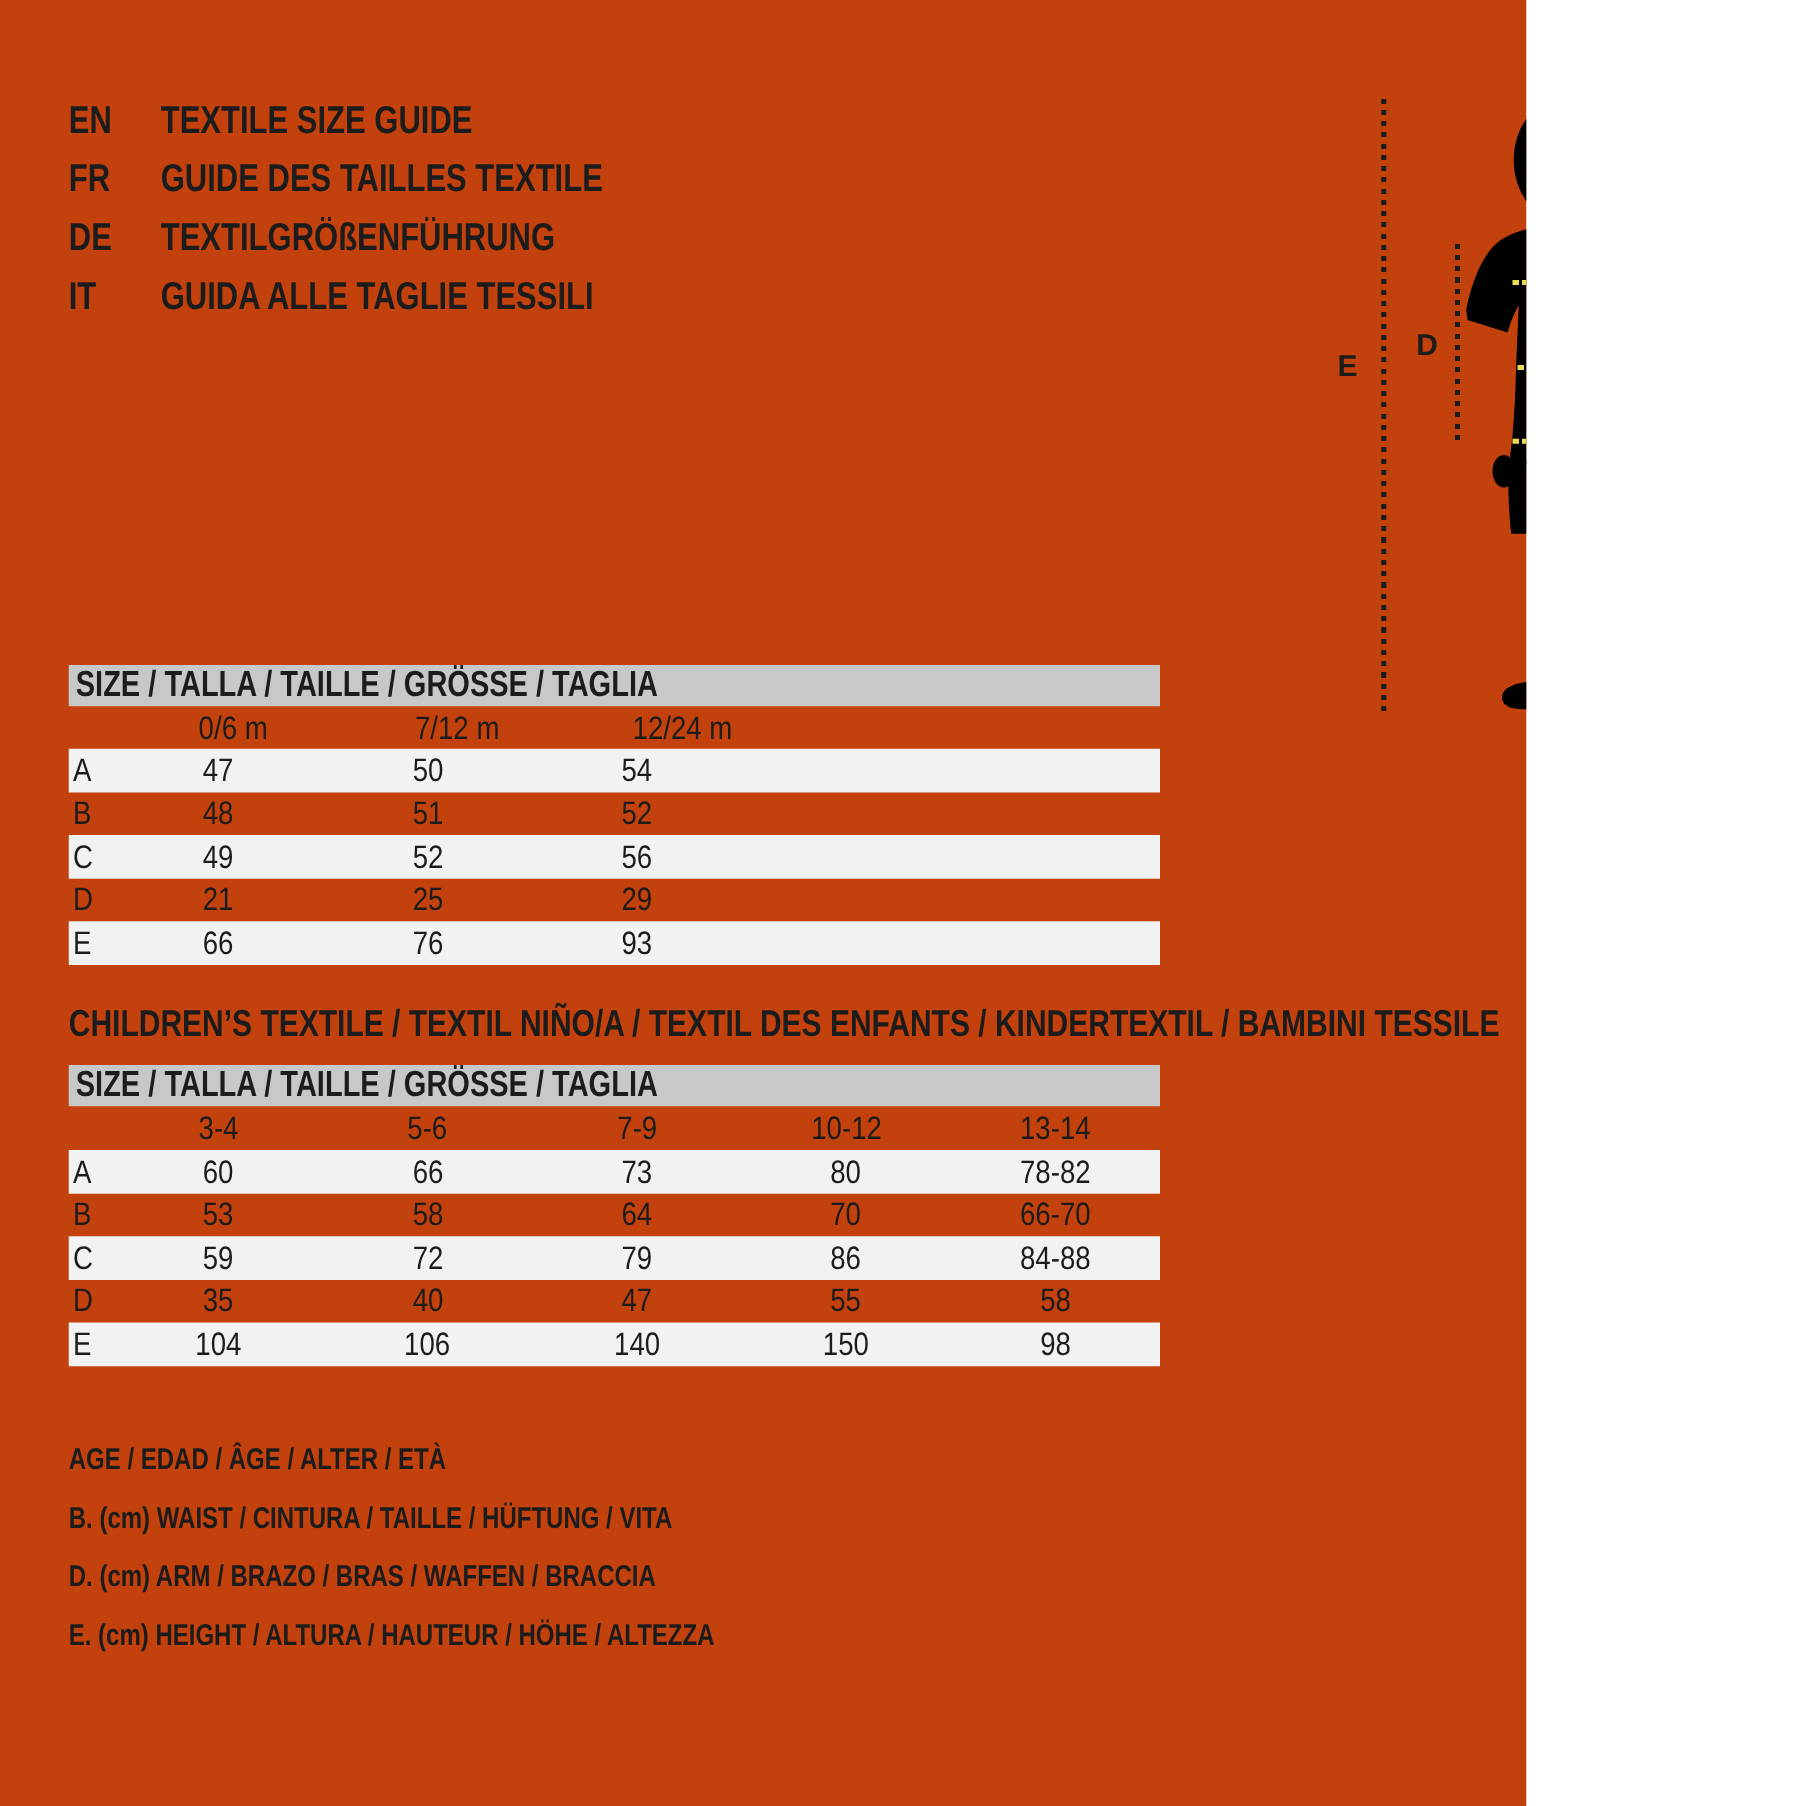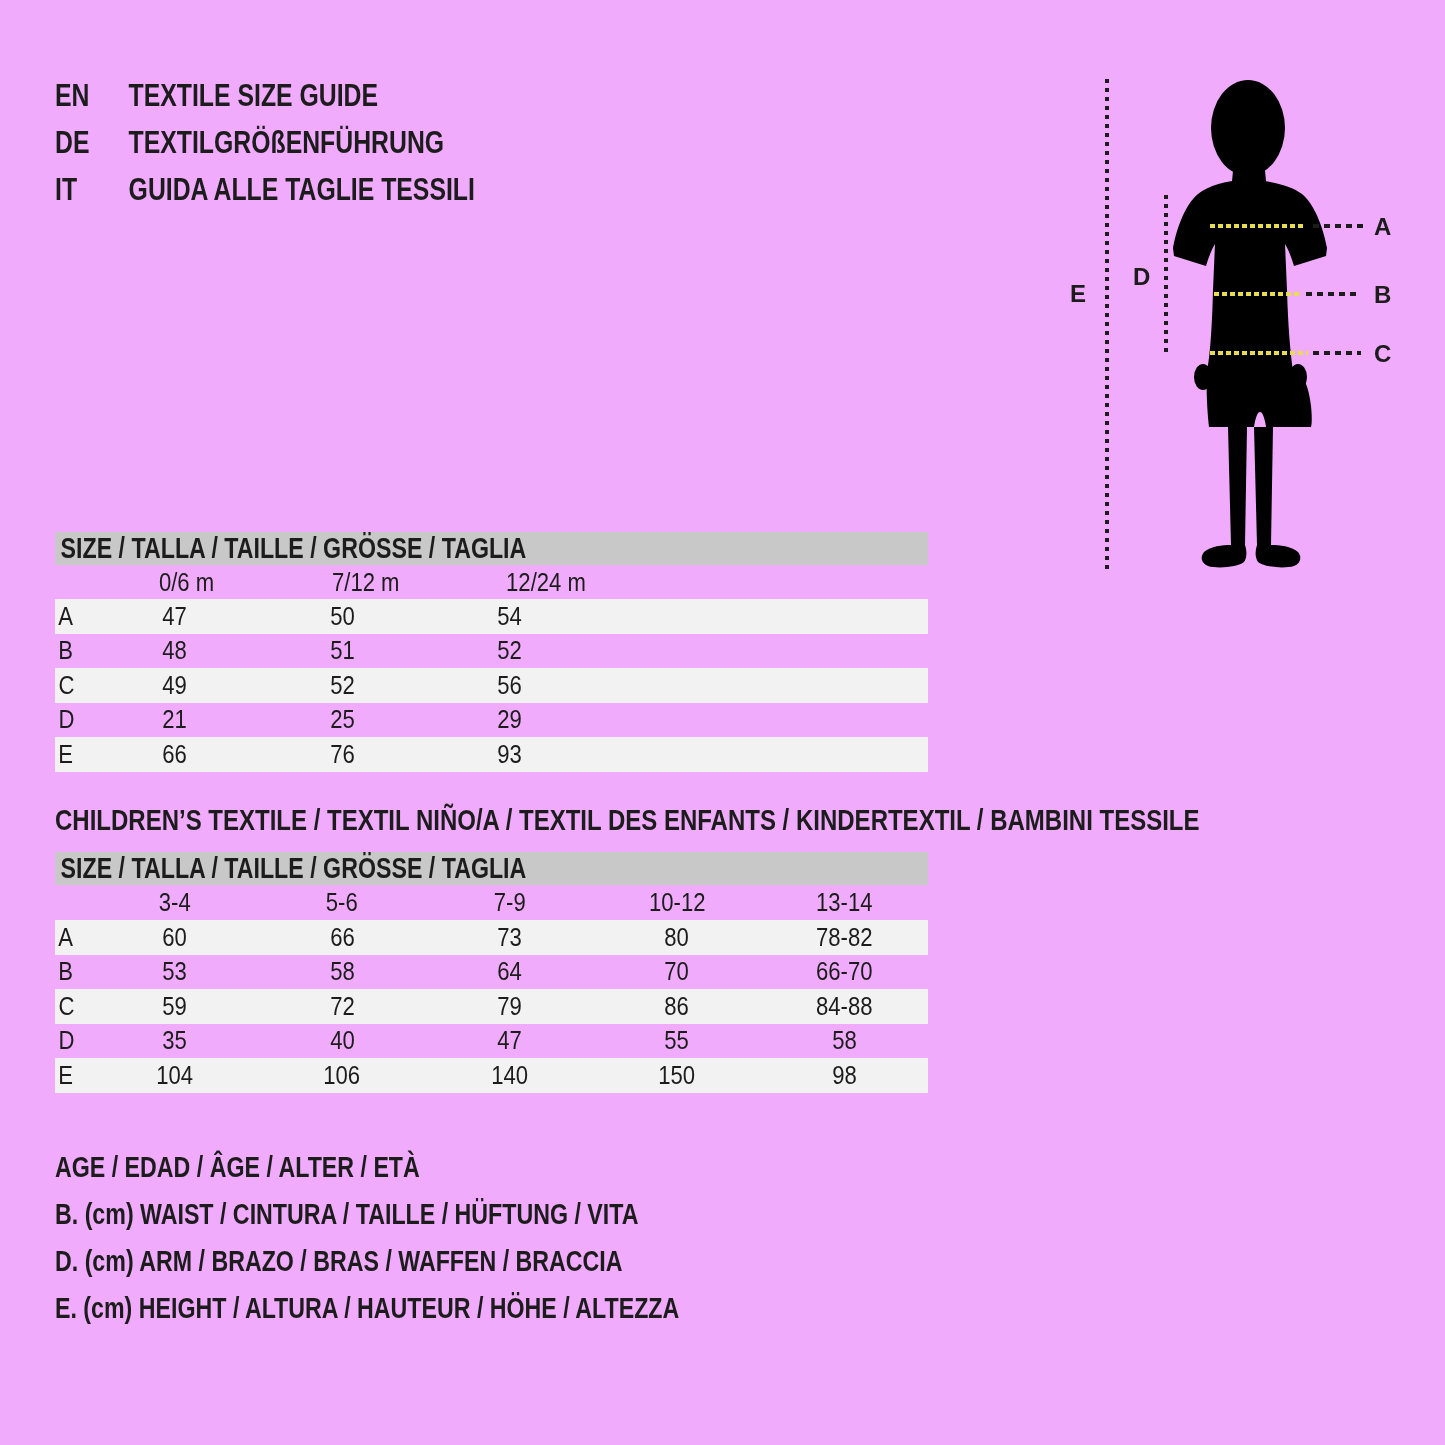--- a/index.html
+++ b/index.html
@@ -4,21 +4,21 @@
 <style>
   :root{
     --ink:#1c1c1c;
     --bar:#c8c8c8;
     --stripe:#f2f2f2;
     --yellow:#e8dc52;
     --sil:#000000;
   }
   html,body{margin:0;padding:0;background:#fff;}
   .canvas{
-    position:relative;width:1445px;height:1445px;background:#f0abfc;overflow:hidden;
+    position:relative;width:1221px;height:1445px;background:#c2410c;overflow:hidden;
     font-family:"Liberation Sans", sans-serif;color:var(--ink);
   }
   .cond{display:inline-block;transform:scaleX(0.8);transform-origin:0 50%;white-space:nowrap;}
   .condc{display:inline-block;transform:scaleX(0.85);transform-origin:50% 50%;white-space:nowrap;}
 
   
   .langs{position:absolute;left:55px;top:72px;}
   .lang-row{height:47px;line-height:47px;font-size:31px;font-weight:bold;}
   .lang-code{display:inline-block;width:92px;}
 
@@ -34,36 +34,37 @@
     grid-template-columns:36px repeat(5,167.4px);align-items:center;
   }
   .thead{height:34px;font-size:26px;}
   .trow{height:34.5px;font-size:26px;}
   .trow.stripe{background:var(--stripe);}
   .cell{text-align:center;}
   .rlab{text-align:left;padding-left:2px;}
 
   
   .legend{position:absolute;left:55px;top:1144px;}
-  .legend-line{height:47px;line-height:47px;font-size:29px;font-weight:bold;}
+  .legend-line{height:47px;line-height:47px;font-size:24px;font-weight:bold;}
 
   
   .vdots{position:absolute;width:4px;background:repeating-linear-gradient(180deg,var(--ink) 0 4px,transparent 4px 9px);}
   .ydash{position:absolute;height:4px;background:repeating-linear-gradient(90deg,var(--yellow) 0 5px,transparent 5px 8px);z-index:3;}
   .bdash{position:absolute;height:4px;background:repeating-linear-gradient(90deg,var(--ink) 0 6px,transparent 6px 11px);z-index:3;}
   .mlabel{position:absolute;font-size:24px;font-weight:bold;line-height:26px;}
   .sil{position:absolute;left:1170px;top:80px;z-index:1;}
 </style>
 </head>
 <body>
 
 <div class="canvas">
 
   <div class="langs">
     <div class="lang-row"><span class="cond"><span class="lang-code">EN</span><span>TEXTILE SIZE GUIDE</span></span></div>
+    <div class="lang-row"><span class="cond"><span class="lang-code">FR</span><span>GUIDE DES TAILLES TEXTILE</span></span></div>
     <div class="lang-row"><span class="cond"><span class="lang-code">DE</span><span>TEXTILGRÖßENFÜHRUNG</span></span></div>
     <div class="lang-row"><span class="cond"><span class="lang-code">IT</span><span>GUIDA ALLE TAGLIE TESSILI</span></span></div>
   </div>
 
   <div class="vdots" style="left:1105px;top:79px;height:492px;"></div>
   <div class="vdots" style="left:1164px;top:195px;height:158px;"></div>
 
   <svg class="sil" width="160" height="490" viewBox="0 0 160 490" fill="#000000">
     <ellipse cx="78" cy="48" rx="37" ry="48"></ellipse>
     <path d="M64,80 L94,80 L97,112 L61,112 Z"></path>

